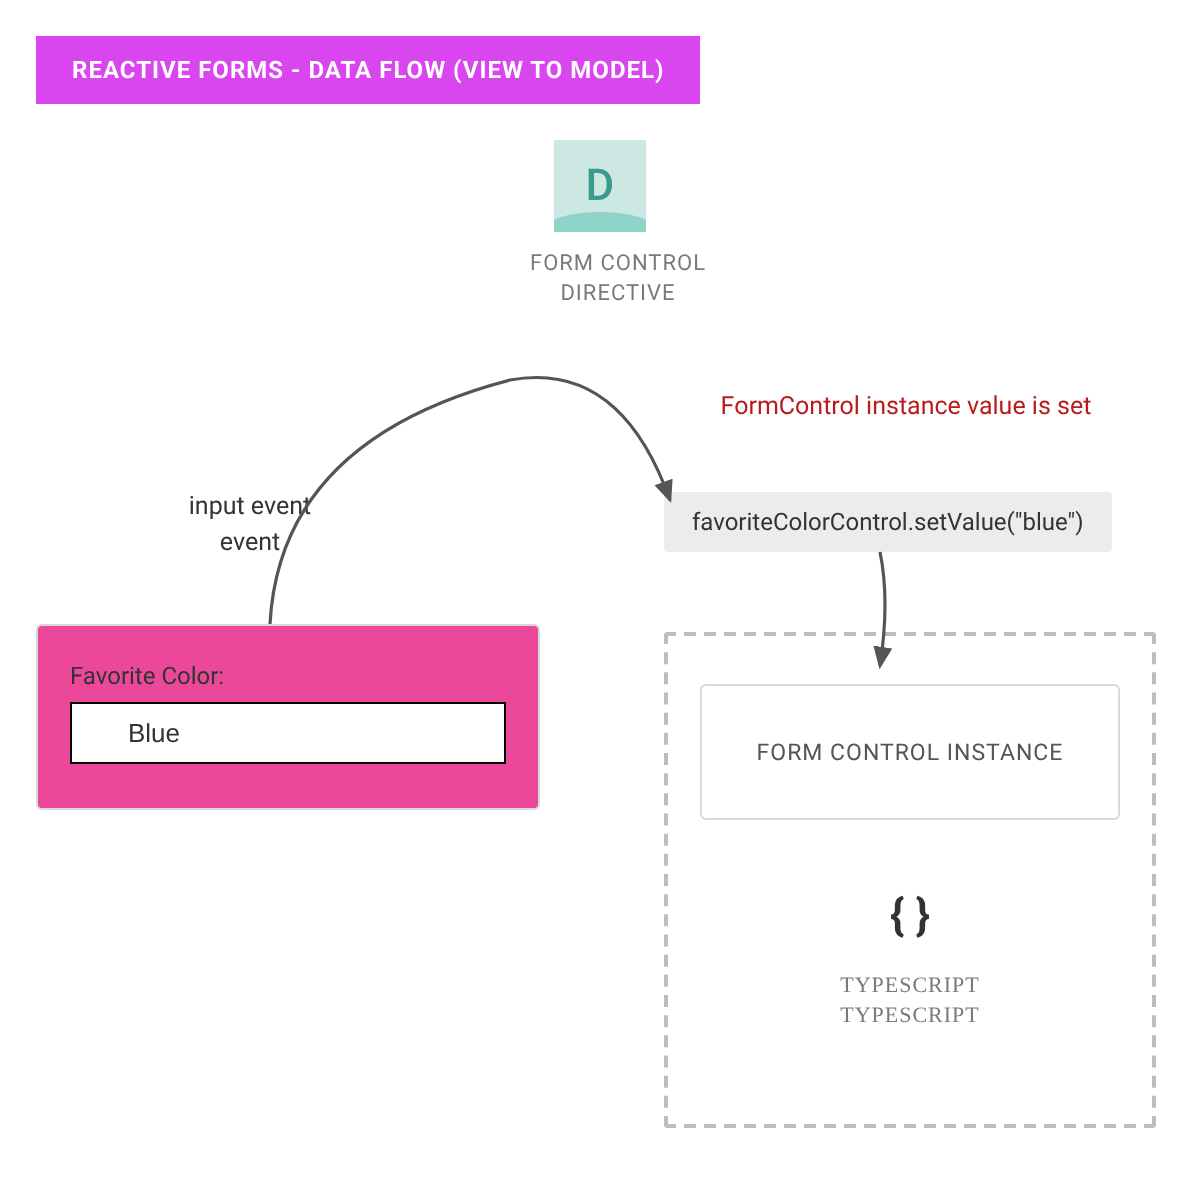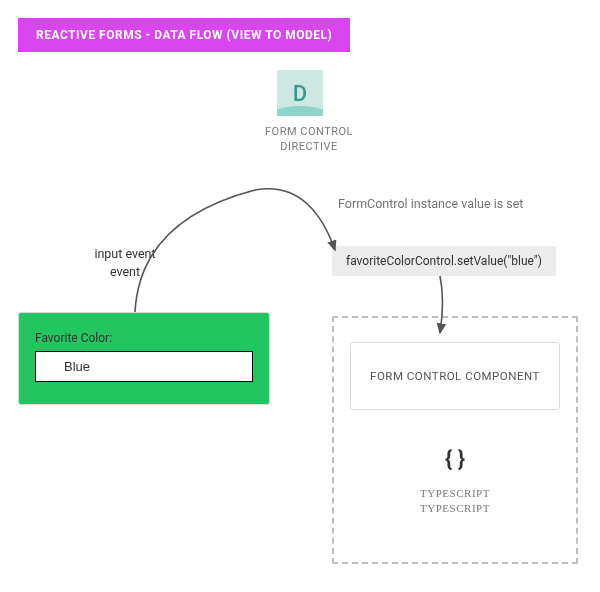--- a/index.html
+++ b/index.html
@@ -62,22 +62,23 @@
       letter-spacing: 0.5px;
       line-height: 1.4;
       margin-left: 18px;
     }
     .annotation-right {
       position: absolute;
       top: 195px;
       left: 338px;
       width: 230px;
       font-size: 12.5px;
-      color: #737373;
+      color: #b91c1c;
       line-height: 1.45;
+      text-align: center;
     }
     .code-pill {
       position: absolute;
       top: 246px;
       left: 332px;
       background: #ececec;
       padding: 8px 14px;
       font-size: 12px;
       color: #333;
       border-radius: 2px;
@@ -93,21 +94,21 @@
       line-height: 1.4;
     }
     .form-box {
       position: absolute;
       top: 312px;
       left: 18px;
       width: 252px;
       border: 1px solid #d9d9d9;
       border-radius: 3px;
       padding: 18px 16px 22px;
-      background: #22c55e;
+      background: #ec4899;
     }
     .form-label {
       font-size: 12px;
       color: #333;
       margin-bottom: 6px;
     }
     .form-input {
       width: 100%;
       border: 1px solid #000000;
       padding: 7px 28px;
@@ -190,21 +191,21 @@
   <span>input event</span><br>
   <span>event</span>
 </div>
 
 <div class="form-box">
   <div class="form-label">Favorite Color:</div>
   <input class="form-input" type="text" value="Blue" style="">
 </div>
 
 <div class="ts-container">
-  <div class="fc-instance">FORM CONTROL COMPONENT</div>
+  <div class="fc-instance">FORM CONTROL INSTANCE</div>
   <div class="braces-icon">{ }</div>
   <div class="ts-label">
     <span>TYPESCRIPT</span><br>
     <span>TYPESCRIPT</span>
   </div>
 </div>
 
 <svg class="arrows">
   <defs>
     <marker id="arrowhead" markerWidth="8" markerHeight="8" refX="6" refY="3" orient="auto">

